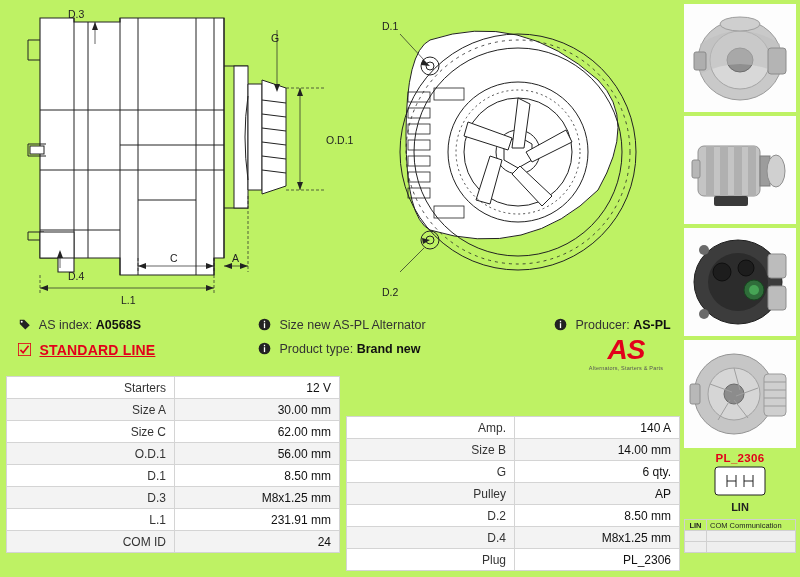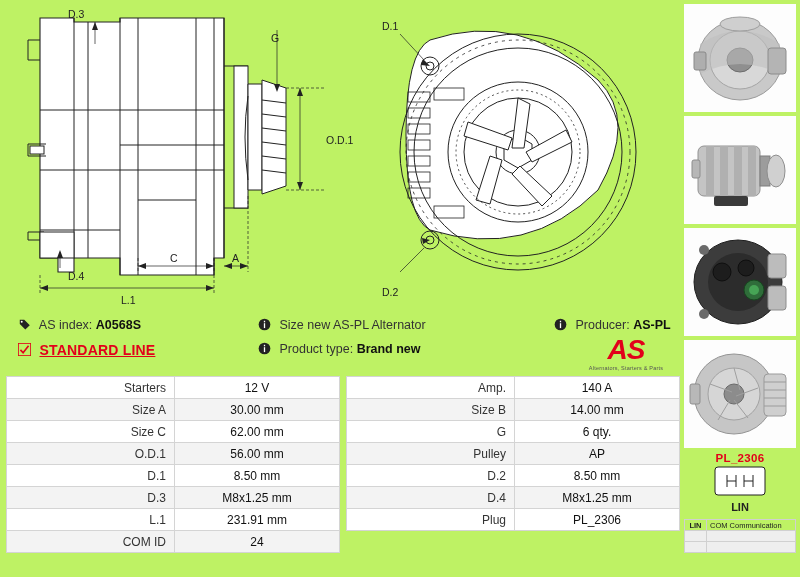--- a/index.html
+++ b/index.html
@@ -53,30 +53,30 @@
     left: 6px; top: 376px;
     width: 674px;
   }
   table.spec {
     border-collapse: collapse;
     width: 334px;
     font-size: 12px;
     table-layout: fixed;
   }
   table.spec.left { float: left; }
-  table.spec.right { float: right; }
+  table.spec.right { float: right; margin-top: 40px; }
   table.spec td {
     border: 1px solid #d4d4d4;
     height: 22px;
     padding: 2px 8px;
     background: #fff;
   }
   table.spec tr:nth-child(even) td { background: #f3f3f3; }
   table.spec td.k { text-align: right; width: 168px; color: #333; }
-  table.spec td.v { text-align: center; color: #111; }
+  table.spec td.v { text-align: right; color: #111; }
   .clear { clear: both; }
 
   
   .photos {
     position: absolute;
     right: 0; top: 0;
     width: 116px;
     height: 577px;
     padding: 4px 4px 0 0;
   }

